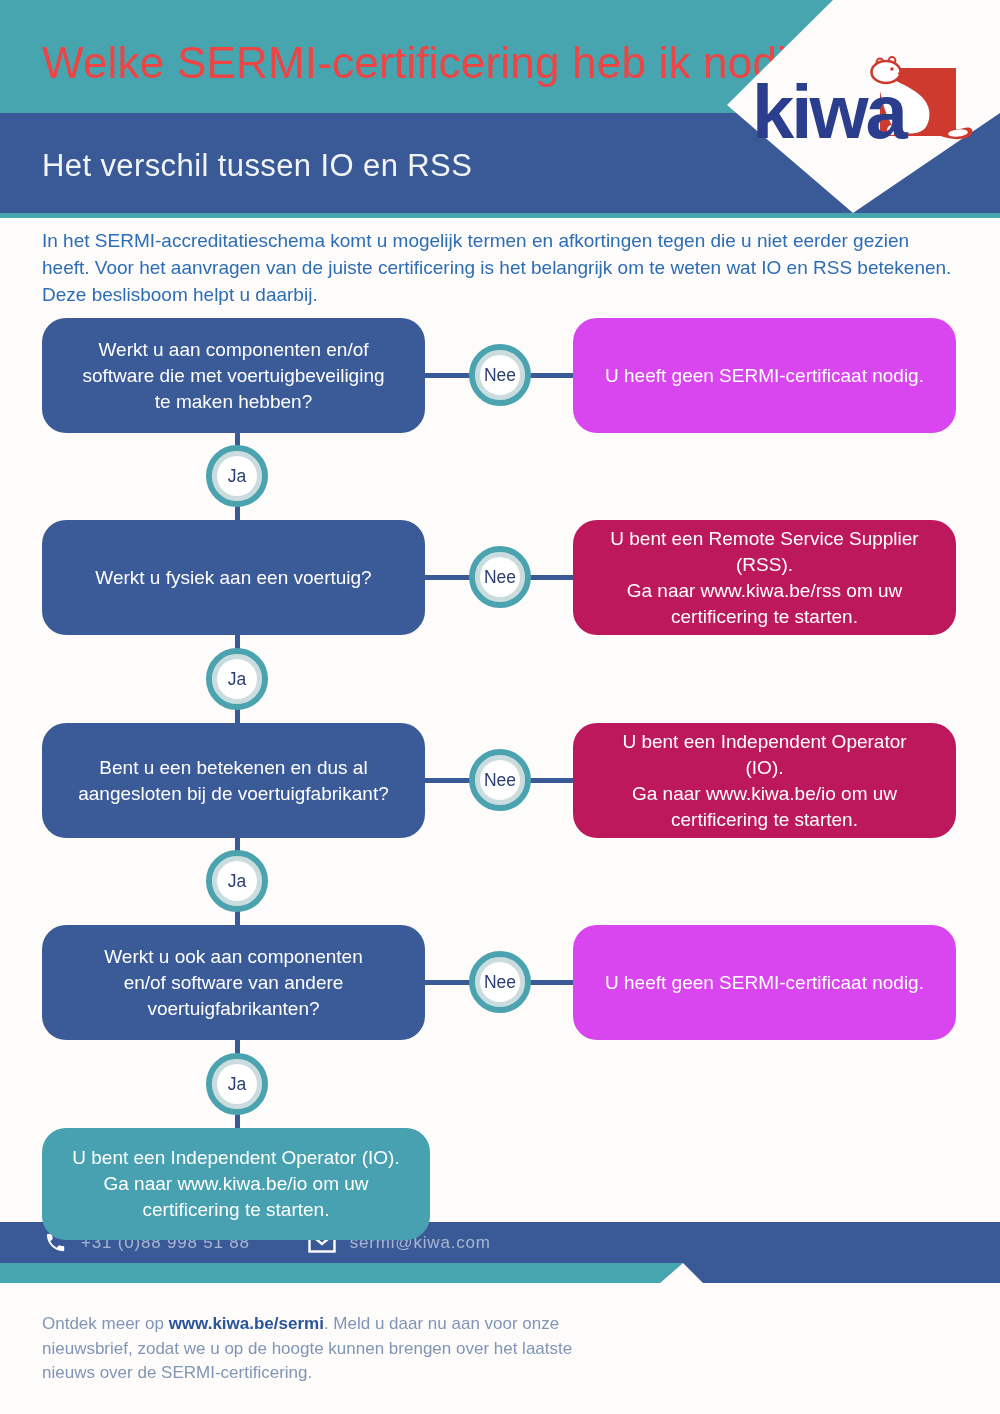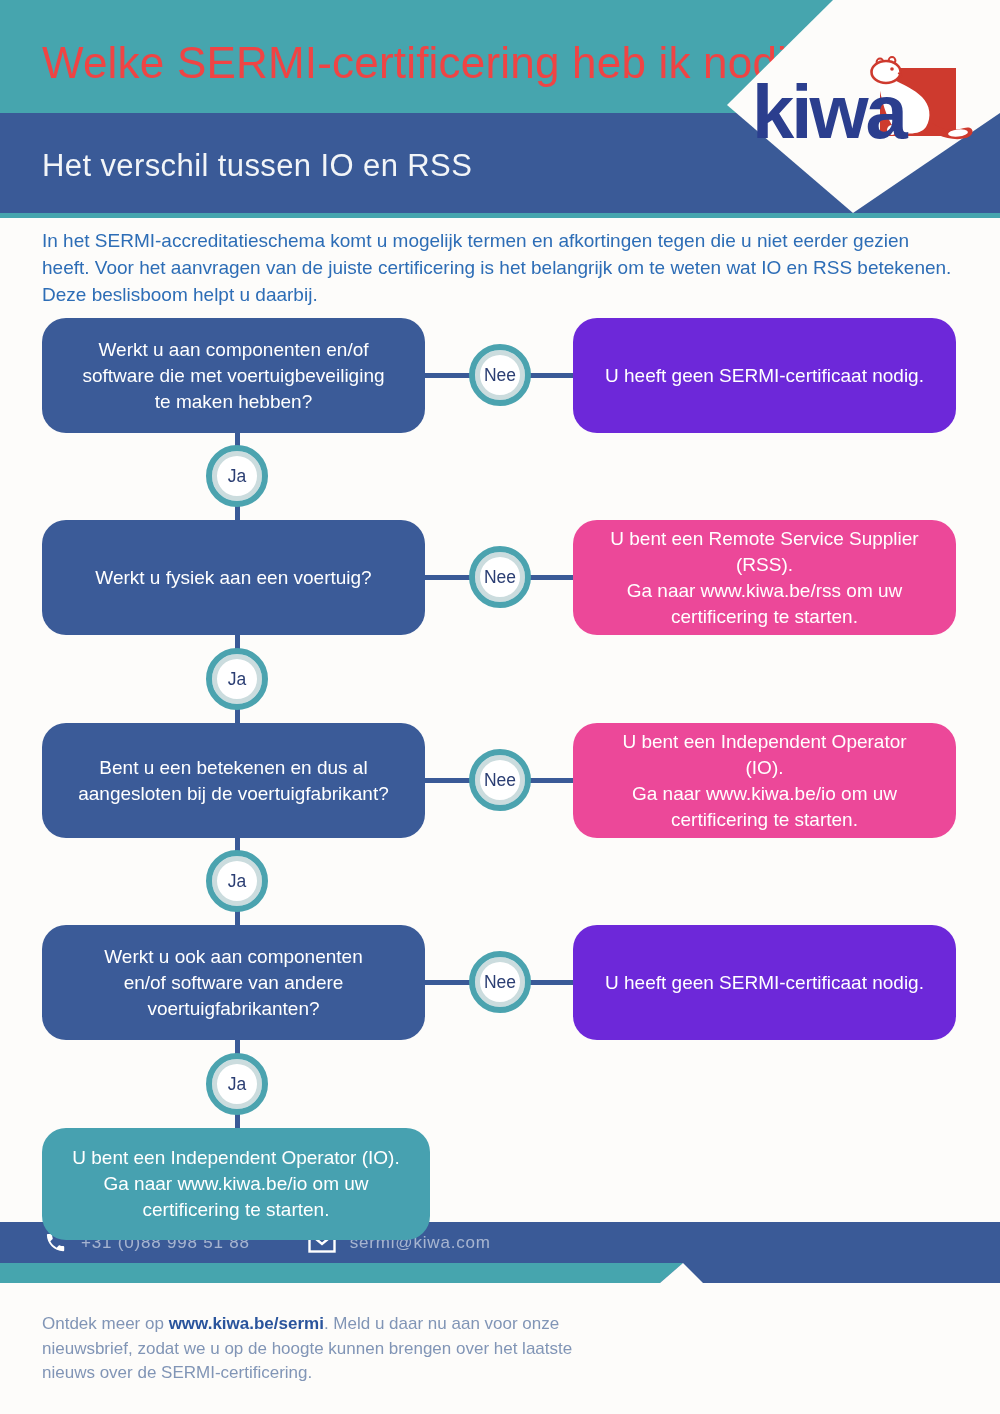--- a/index.html
+++ b/index.html
@@ -36,22 +36,22 @@
   .hline { position:absolute; left:420px; width:160px; height:5px; background:#3A5A97; z-index:0; }
   .hline.r0{top:373px} .hline.r1{top:575px} .hline.r2{top:778px} .hline.r3{top:980px}
   .qbox, .abox, .fbox {
     position:absolute; width:383px; height:115px; border-radius:24px;
     display:flex; align-items:center; justify-content:center; text-align:center;
     color:#fff; font-size:19px; line-height:26px; padding:8px 30px;
     white-space:pre-line; z-index:1;
   }
   .qbox { left:42px;  background:#3B5B98; }
   .abox { left:573px; }
-  .abox.blue { background:#6d28d9; }
-  .abox.teal { background:#ec4899; }
+  .abox.blue { background:#d946ef; }
+  .abox.teal { background:#be185d; }
   .r0box{top:318px} .r1box{top:520px} .r2box{top:723px} .r3box{top:925px}
   .fbox { left:42px; top:1128px; width:388px; height:112px; background:#47A1B0; }
   .circle {
     position:absolute; width:62px; height:62px; border-radius:50%;
     background:#fff; border:6px solid #4BA3AF; box-shadow:inset 0 0 0 5px #CBDCDE;
     display:flex; align-items:center; justify-content:center;
     color:#2B3E73; font-size:17.5px; z-index:3;
   }
   .ja  { left:206px; }
   .ja.j0{top:445px} .ja.j1{top:648px} .ja.j2{top:850px} .ja.j3{top:1053px}

